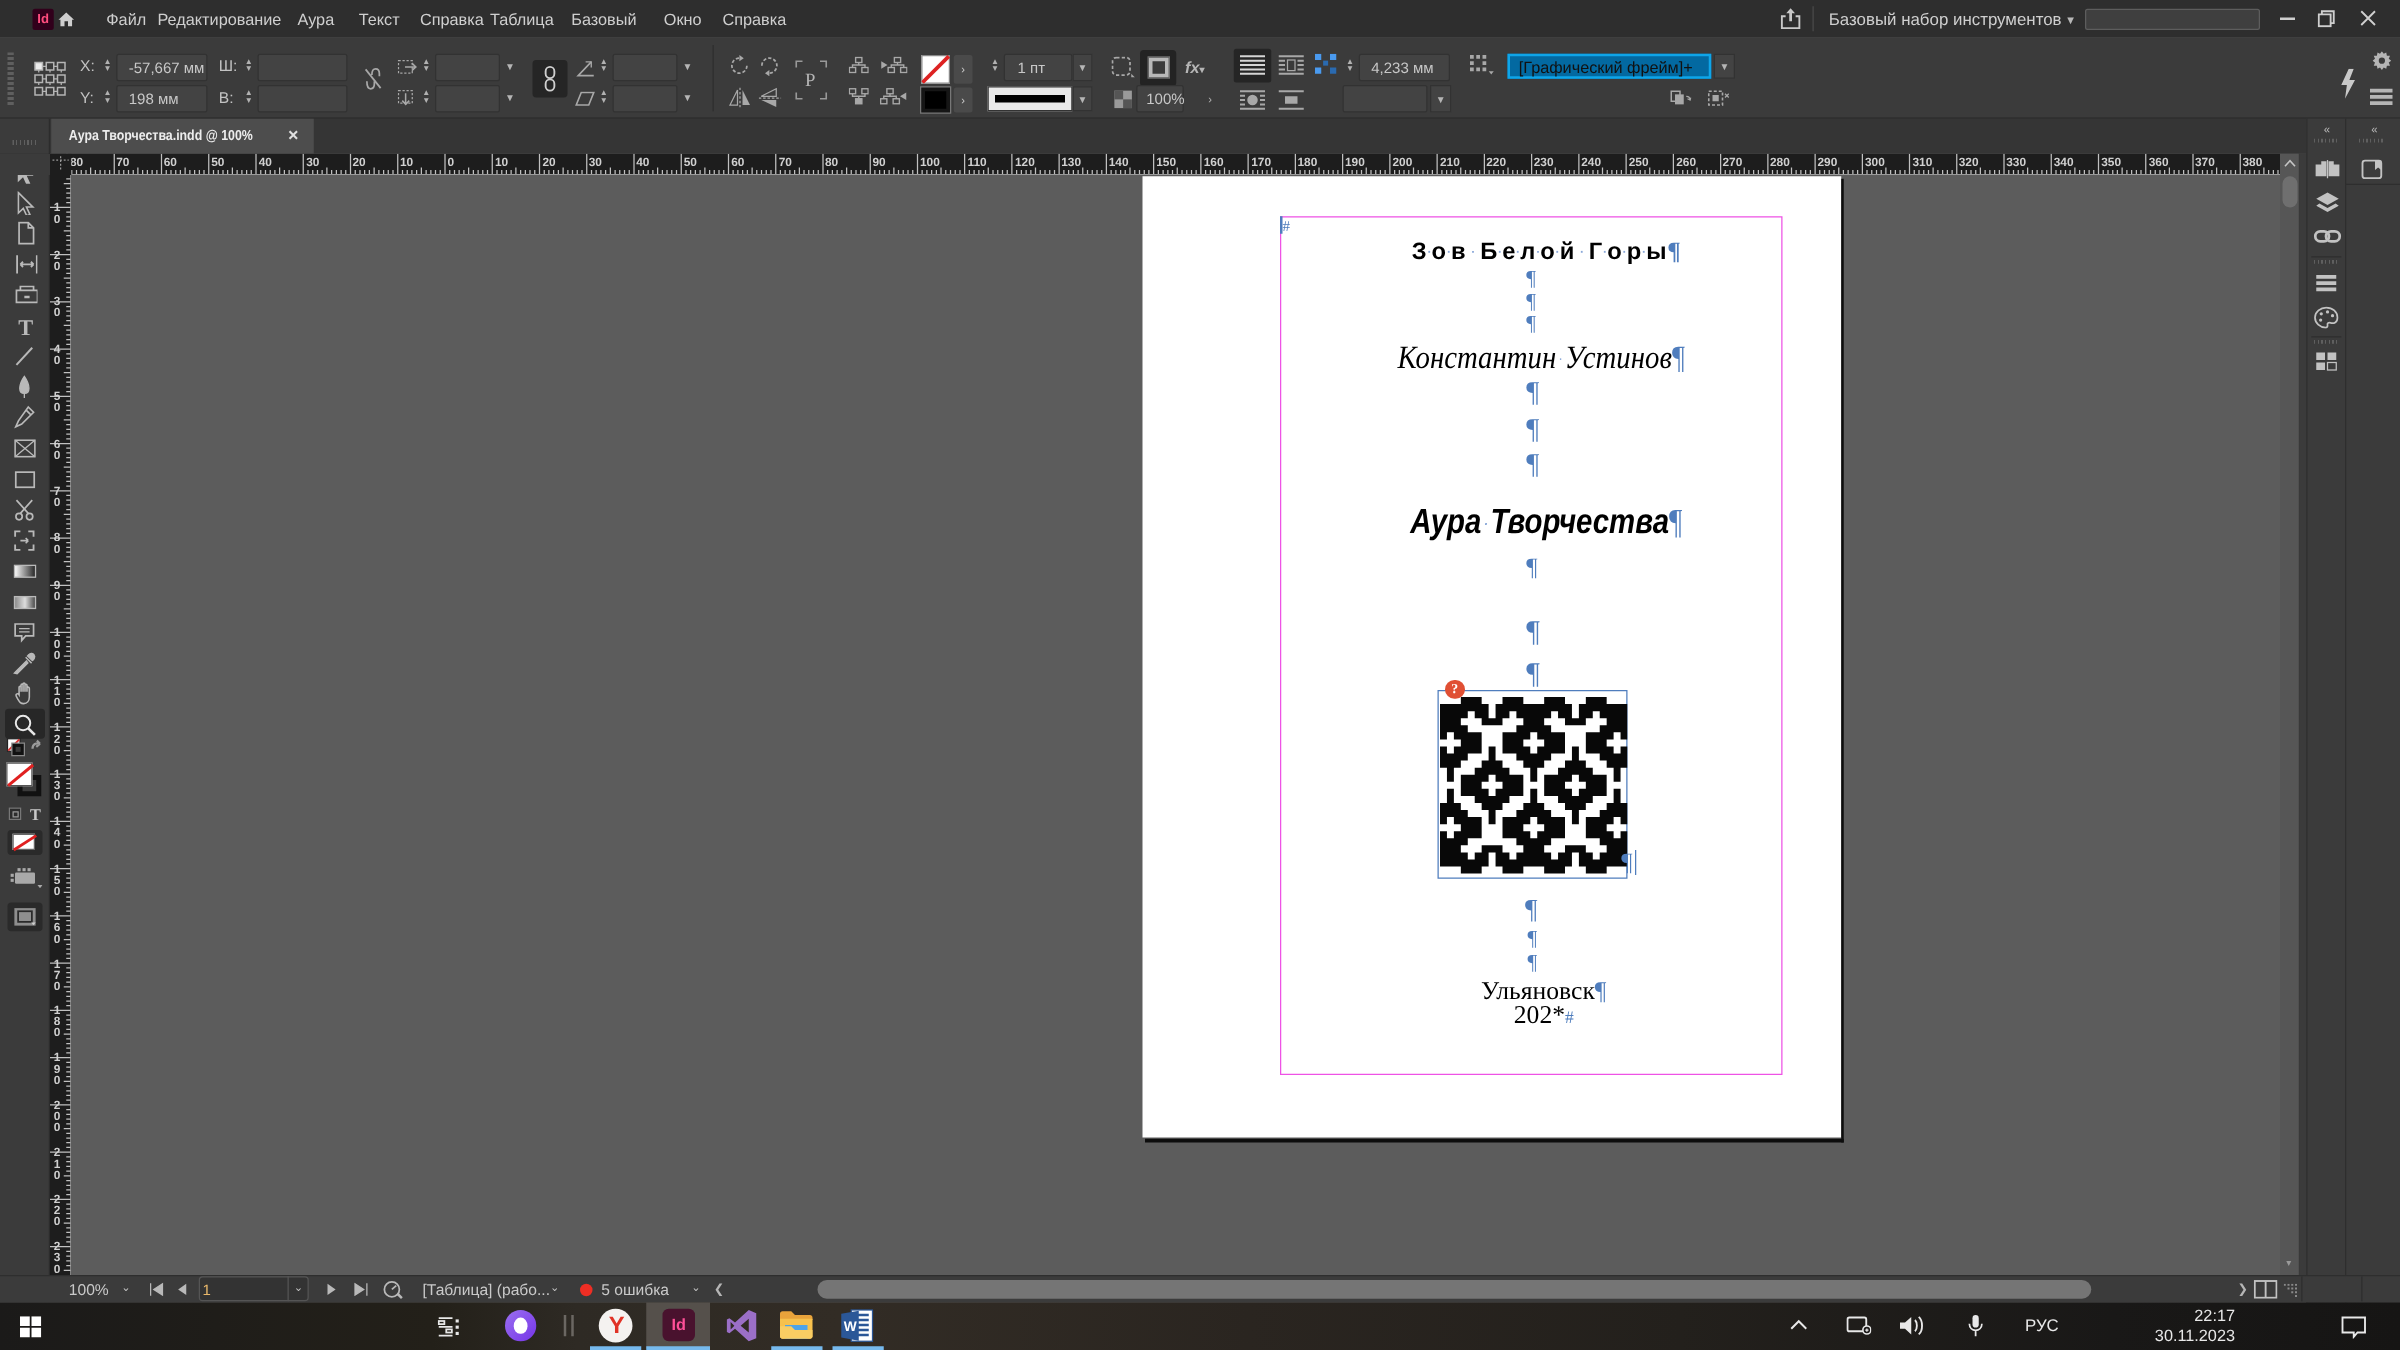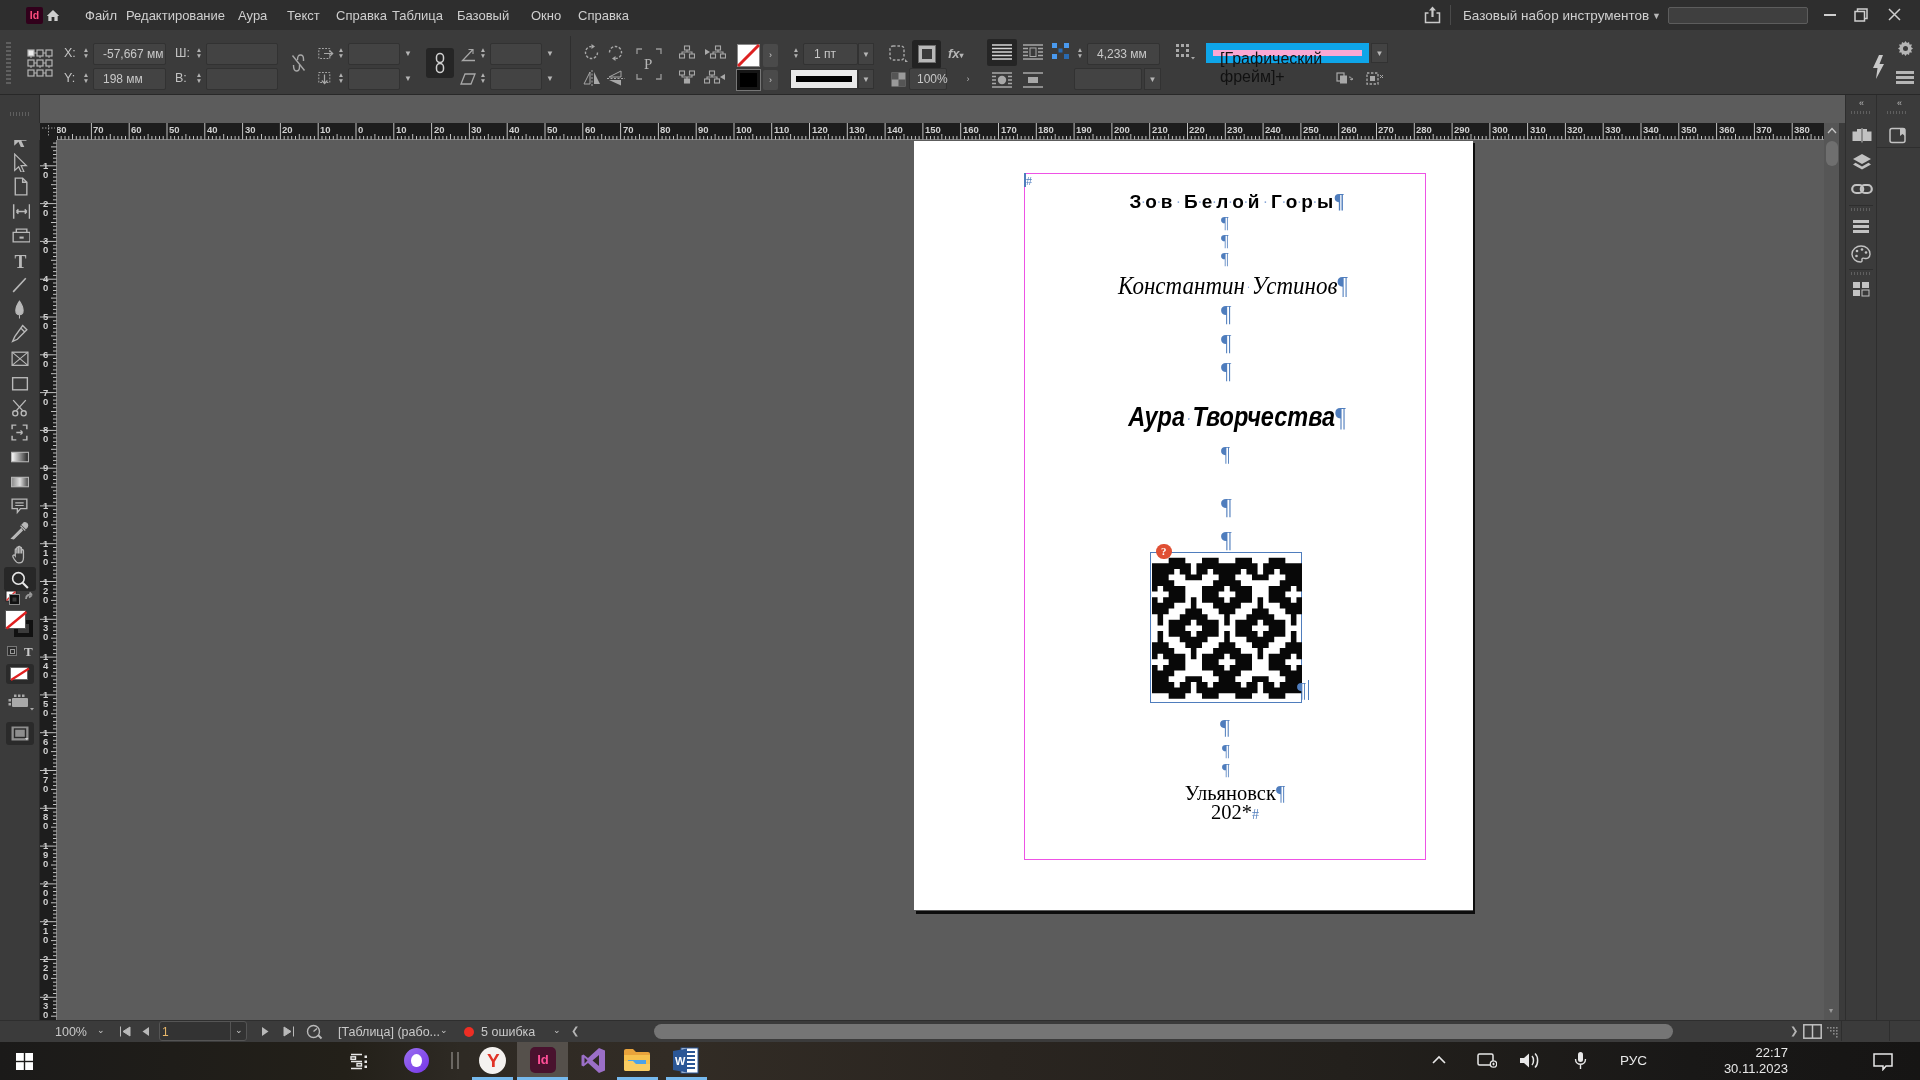--- a/index.html
+++ b/index.html
@@ -258,39 +258,43 @@
           <rect x="5" y="0" width="3" height="3"></rect>
           <rect x="10" y="0" width="3" height="3"></rect>
           <rect x="0" y="5" width="3" height="3"></rect>
           <rect x="0" y="10" width="3" height="3"></rect>
           <rect x="10" y="10" width="3" height="3"></rect>
           <rect x="5" y="10" width="3" height="3"></rect>
           <rect x="10" y="5" width="3" height="3"></rect>
           <path d="M15 13l4 0-2 2.5z"></path>
         </g>
       </svg>
-      <div class="abs" style="left:1206px;top:13px;width:163px;height:20px;background:#f9a8d4;border:7px solid #0ea5e9;color:#111;font-size:16px;line-height:18px;padding-left:7px">[Графический фрейм]+</div>
+      <div class="abs" style="left:1206px;top:13px;width:163px;height:20px;background:#0369a1;border:2px solid #0ea5e9;color:#111;font-size:13px;line-height:18px;padding-left:7px">[Графический фрейм]+</div>
       <div class="abs" style="left:1371px;top:13px;width:17px;height:20px;background:#434343;border:1px solid #323232;color:#b5b5b5;font-size:8px;text-align:center;line-height:19px">▼</div>
       <svg class="icon" style="left:1336px;top:42px" width="17" height="13" viewBox="0 0 17 13">
         <rect x="1" y="1" width="7" height="8" fill="none" stroke="#a8a8a8" stroke-width="1.2"></rect>
         <rect x="4" y="3.5" width="7" height="8" fill="#a8a8a8"></rect>
         <path d="M13 5 c2 0 3 1 3 3l-2-1M16 8l1-2" stroke="#a8a8a8" fill="none"></path>
       </svg>
       <svg class="icon" style="left:1366px;top:42px" width="18" height="13" viewBox="0 0 18 13">
         <rect x="1" y="1" width="11" height="11" fill="none" stroke="#a8a8a8" stroke-width="1.3" stroke-dasharray="2.4 1.6"></rect>
         <rect x="4" y="4" width="5" height="5" fill="#a8a8a8"></rect>
         <path d="M14 3l3 3M17 3l-3 3" stroke="#a8a8a8"></path>
       </svg>
       <svg class="icon" style="left:1898px;top:11px" width="15" height="15" viewBox="0 0 15 15">
         <path d="M7.5 0 L9 2 L11 1 L11.5 3.5 L14 3.5 L13 6 L15 7.5 L13 9 L14 11.5 L11.5 11.5 L11 14 L9 13 L7.5 15 L6 13 L4 14 L3.5 11.5 L1 11.5 L2 9 L0 7.5 L2 6 L1 3.5 L3.5 3.5 L4 1 L6 2 Z M7.5 5 A2.5 2.5 0 1 0 7.5 10 A2.5 2.5 0 1 0 7.5 5" fill="#b5b5b5" fill-rule="evenodd"></path>
       </svg>
       <svg class="icon" style="left:1872px;top:25px" width="13" height="24" viewBox="0 0 13 24">
         <path d="M7 0 L1 13 L5.5 13 L4 24 L12 9 L7.5 9 L11 0 Z" fill="#c9c9c9"></path>
       </svg>
       <div class="abs" style="left:1896px;top:41px;width:18px;height:2.5px;background:#b5b5b5;box-shadow:0 5px #b5b5b5, 0 10px #b5b5b5"></div>
+    </div>
+    <div id="tabbar" class="abs">
+      <div class="abs" style="left:5px;top:3px;color:#c9c9c9;font-size:12px;font-weight:bold;letter-spacing:-3px">»</div>
+      <div class="abs" style="left:41px;top:0;width:210px;height:28px;background:#4d4d4d;color:#ededed;font-size:11.5px;font-weight:bold;line-height:28px"><span style="display:inline-block;margin-left:14px;transform:scaleX(0.86);transform-origin:0 50%">Аура Творчества.indd @ 100%</span><span style="position:absolute;left:189px;top:0px;font-weight:bold;font-size:11px;color:#e0e0e0">✕</span></div>
     </div>
     <div id="tools" class="abs">
       <div class="abs" style="left:10px;top:17px;width:20px;height:4px;background:repeating-linear-gradient(90deg,#5f5f5f 0 1px,#3b3b3b 1px 3px)"></div>
       <svg class="abs" style="left:10px;top:33px" width="20" height="19" viewBox="0 0 19 18">
         <defs>
           <linearGradient id="grtool" x1="0" y1="0" x2="1" y2="0">
             <stop offset="0" stop-color="#fff"></stop>
             <stop offset="1" stop-color="#222"></stop>
           </linearGradient>
           <linearGradient id="grtool2" x1="0" y1="0" x2="1" y2="0">

